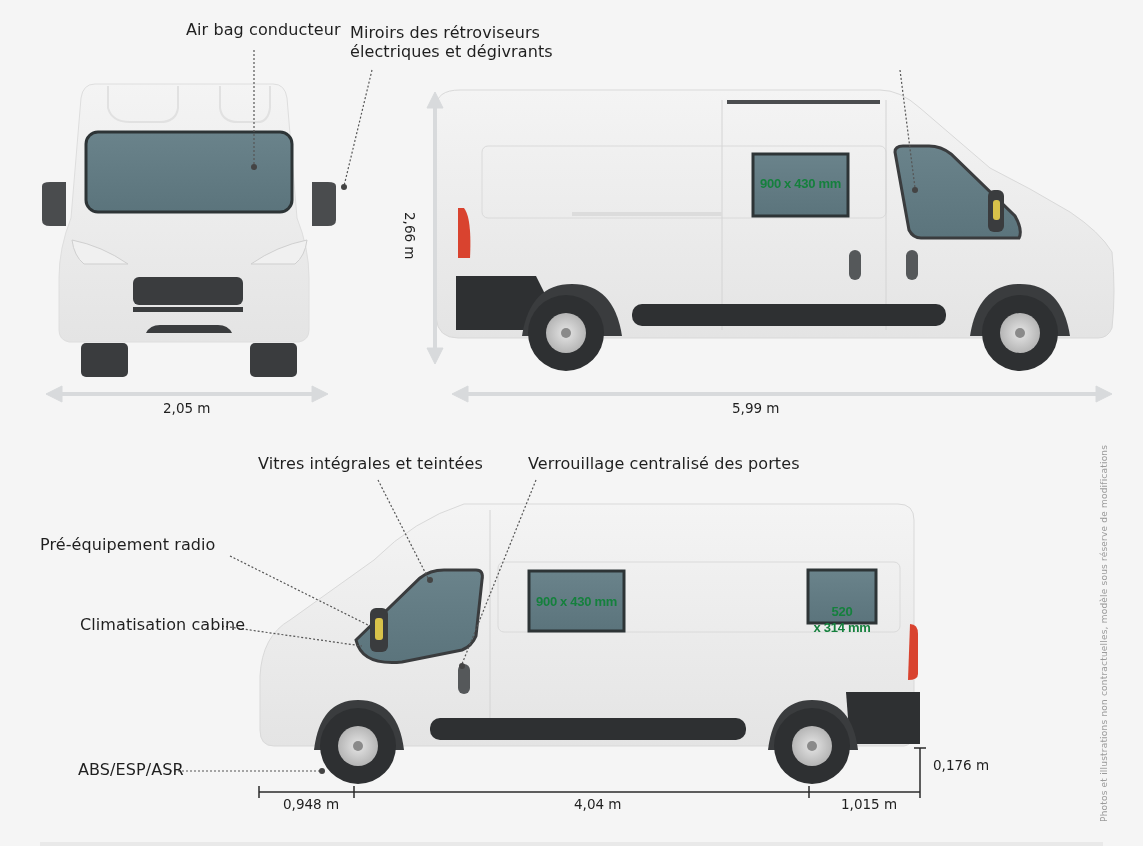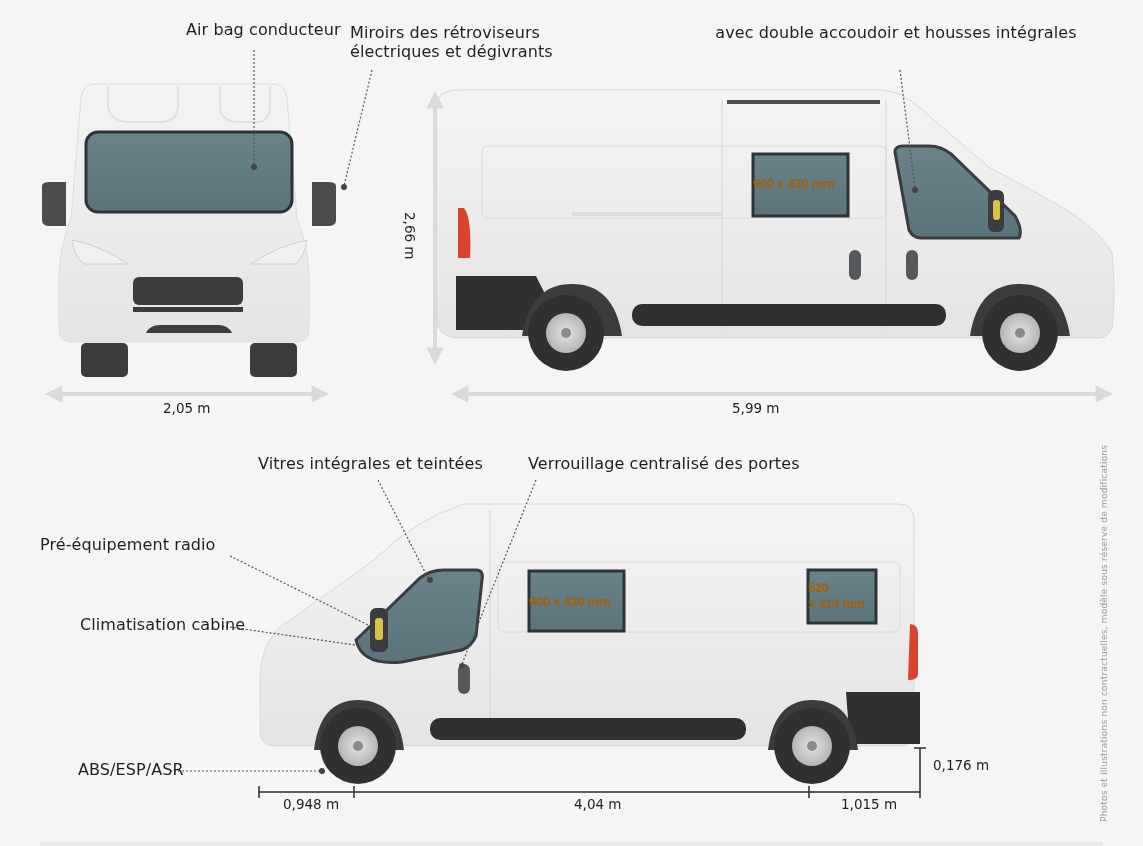--- a/index.html
+++ b/index.html
@@ -15,22 +15,22 @@
     }
     .label.center { text-align: center; }
     .dim { position: absolute; font-size: 13.5px; color: #1f1f1f; white-space: nowrap; }
     .vertical-note {
       position: absolute; left: 1099px; top: 822px;
       transform: rotate(-90deg); transform-origin: left top;
       font-size: 9px; color: #9a9a9a; white-space: nowrap; letter-spacing: 0.2px;
     }
     svg.layer { position: absolute; left: 0; top: 0; }
     .win-label {
-      position: absolute; color: #a16207; font-weight: bold; font-size: 13px;
-      text-align: left; line-height: 16px; font-family: "Liberation Sans", sans-serif;
+      position: absolute; color: #15803d; font-weight: bold; font-size: 13px;
+      text-align: center; line-height: 16px; font-family: "Liberation Sans", sans-serif;
       letter-spacing: -0.3px;
     }
     .bottom-rule { position: absolute; left: 40px; top: 842px; width: 1063px; height: 4px; background: #e9e9e9; }
   </style>
 </head>
 <body>
 
 <svg class="layer" width="1143" height="846" viewBox="0 0 1143 846">
   <defs>
     <linearGradient id="bodyGrad" x1="0" y1="0" x2="0" y2="1">
@@ -185,38 +185,37 @@
 </svg>
 
 <div class="label" style="left:186px; top:20px;">Air bag conducteur</div>
 
 <div class="label center" style="left:350px; top:23px; width:184px;">
   <div>Miroirs des rétroviseurs</div>
   <div>électriques et dégivrants</div>
 </div>
 
 <div class="label center" style="left:700px; top:23px; width:392px;">
-  <div>avec double accoudoir et housses intégrales</div>
 </div>
 
 <div class="label" style="left:258px; top:454px;">Vitres intégrales et teintées</div>
 <div class="label" style="left:528px; top:454px;">Verrouillage centralisé des portes</div>
 <div class="label" style="left:40px; top:535px;">Pré-équipement radio</div>
 <div class="label" style="left:40px; top:615px;margin-left:40px;">Climatisation cabine</div>
 <div class="label" style="left:78px; top:760px;">ABS/ESP/ASR</div>
 
 <div class="dim" style="left:163px; top:400px;">2,05 m</div>
 <div class="dim" style="left:732px; top:400px;">5,99 m</div>
 <div class="dim" style="left:397px; top:212px; transform: rotate(90deg); transform-origin: left top; left:418px;">2,66 m</div>
 <div class="dim" style="left:283px; top:796px;">0,948 m</div>
 <div class="dim" style="left:574px; top:796px;">4,04 m</div>
 <div class="dim" style="left:841px; top:796px;">1,015 m</div>
 <div class="dim" style="left:933px; top:757px;">0,176 m</div>
 
 <div class="win-label" style="left:753px; top:176px; width:95px;">900 x 430 mm</div>
 <div class="win-label" style="left:529px; top:594px; width:95px;">900 x 430 mm</div>
-<div class="win-label" style="left:808px; top:580px; width:68px;">
+<div class="win-label" style="left:808px; top:604px; width:68px;">
   <div>520</div>
   <div>x 314 mm</div>
 </div>
 
 <div class="vertical-note">Photos et illustrations non contractuelles, modèle sous réserve de modifications</div>
 <div class="bottom-rule"></div>
 
 </body></html>

